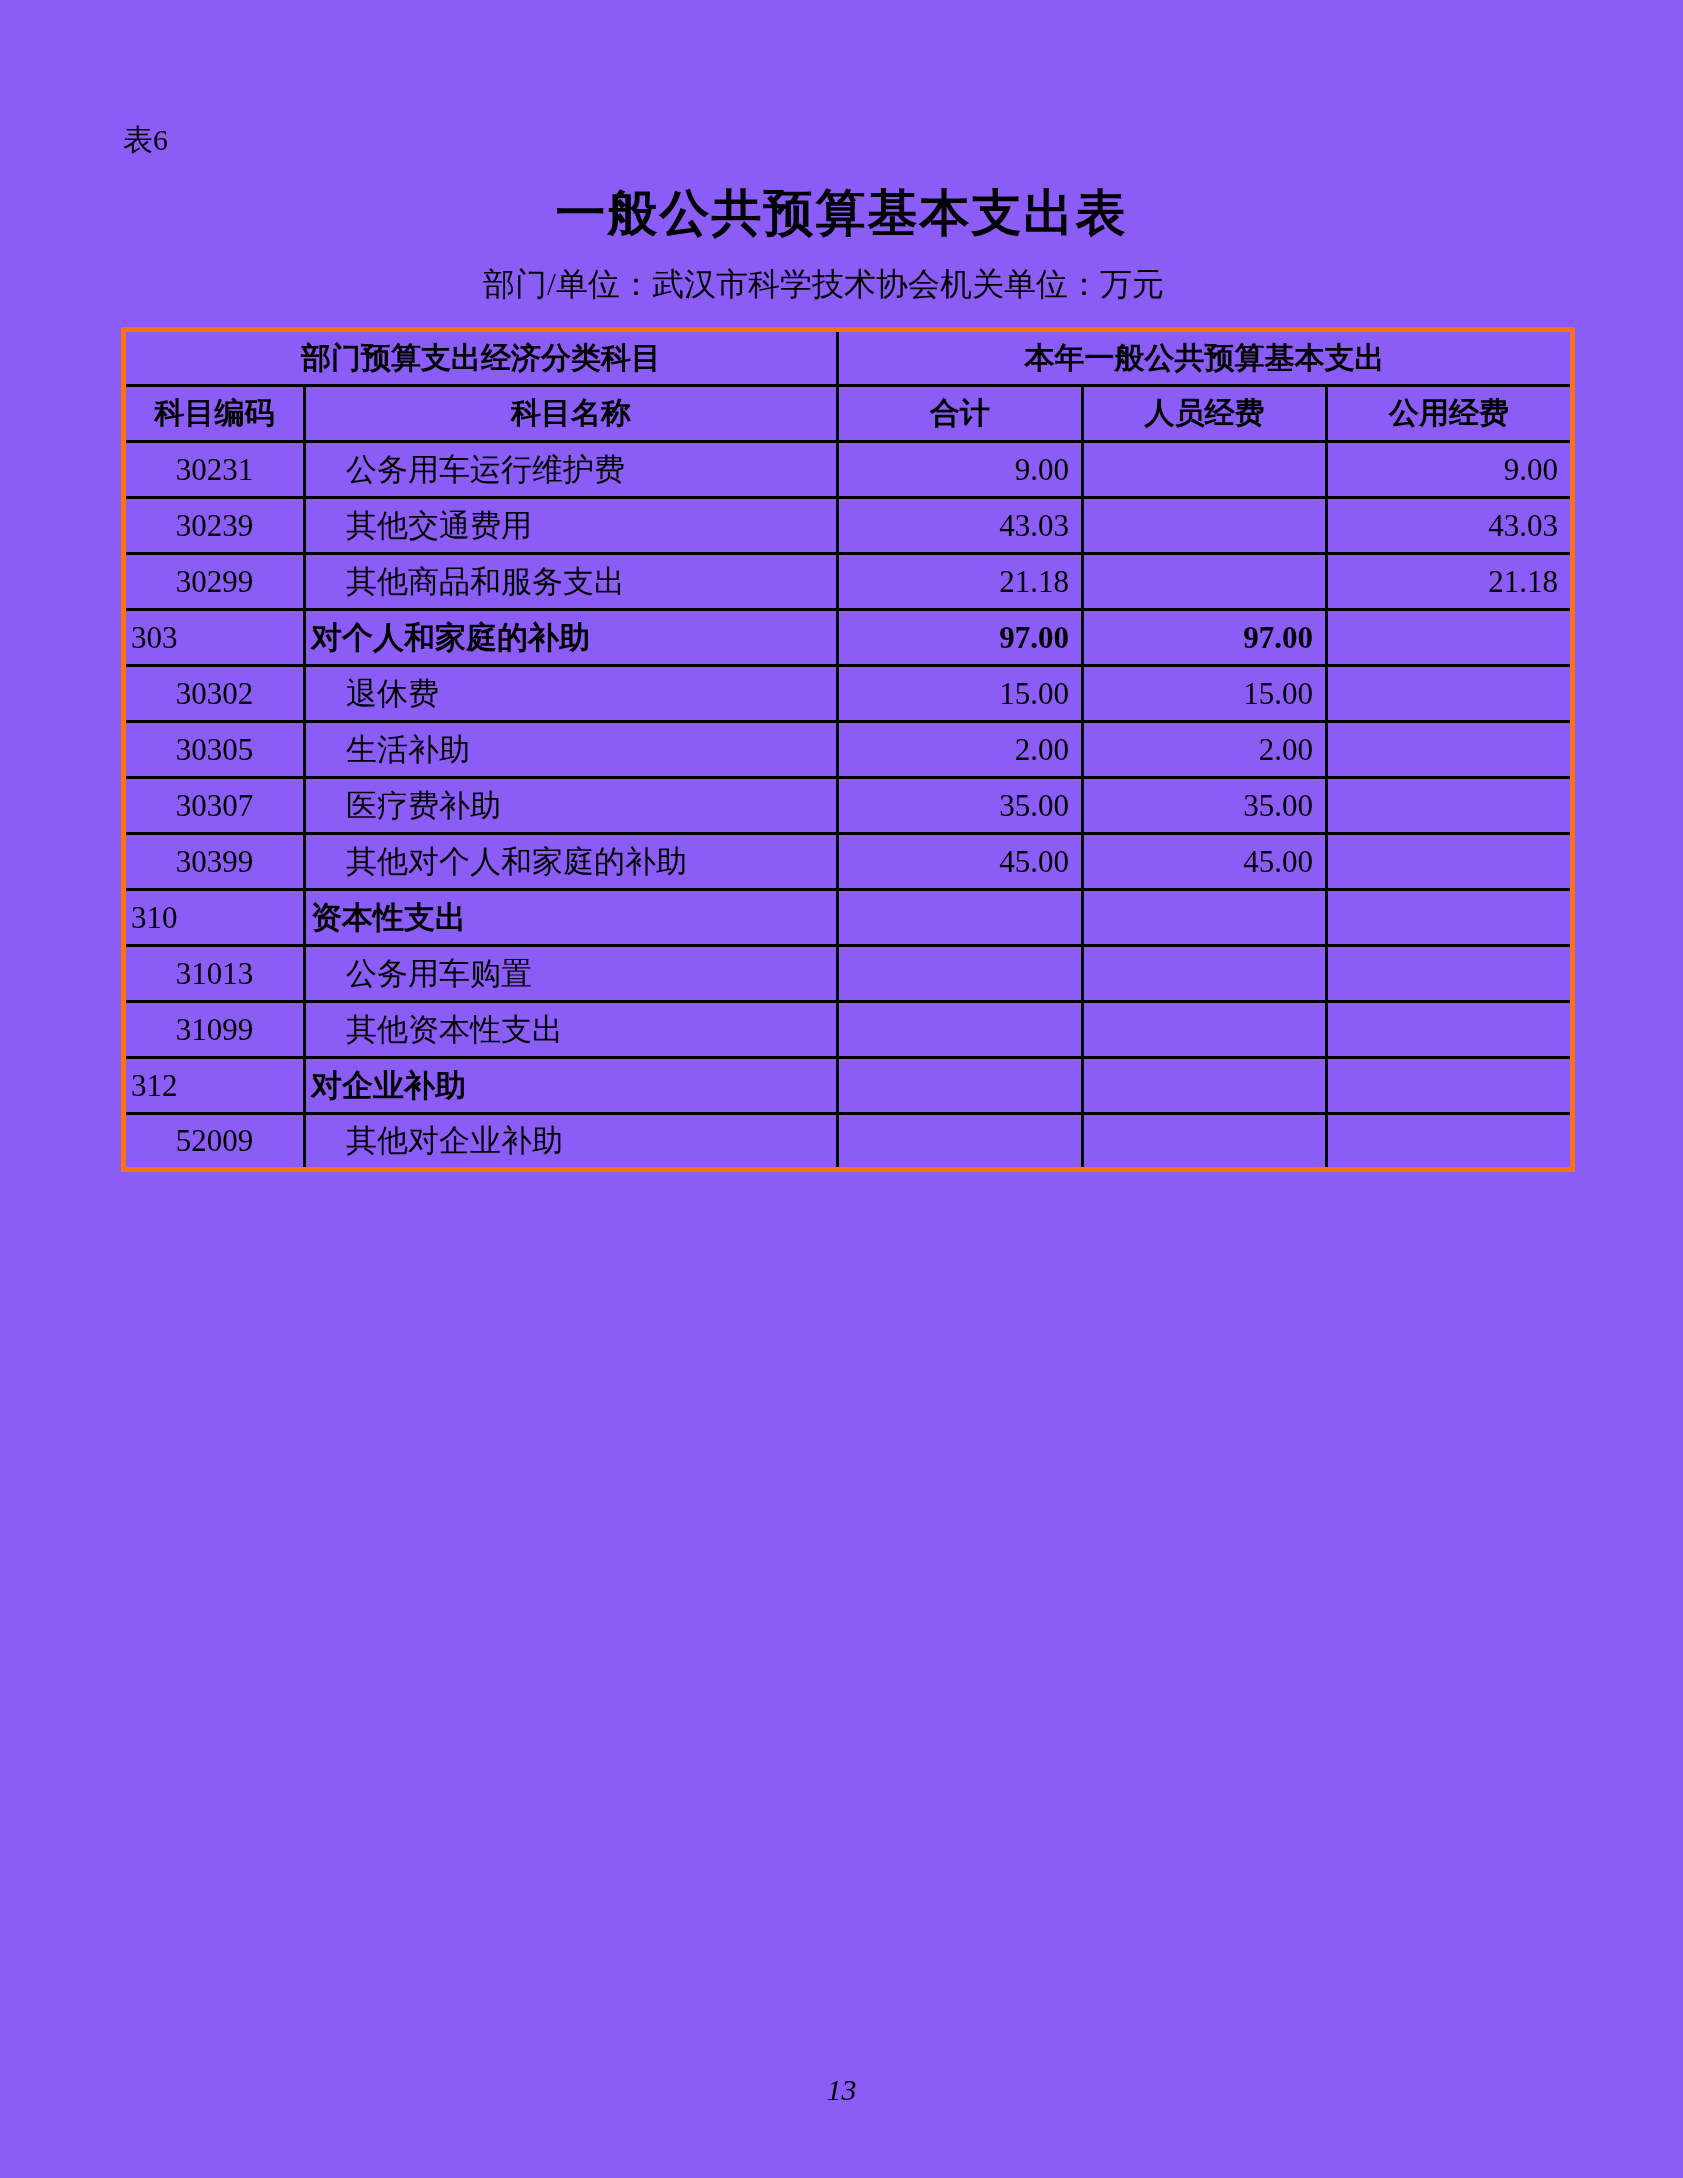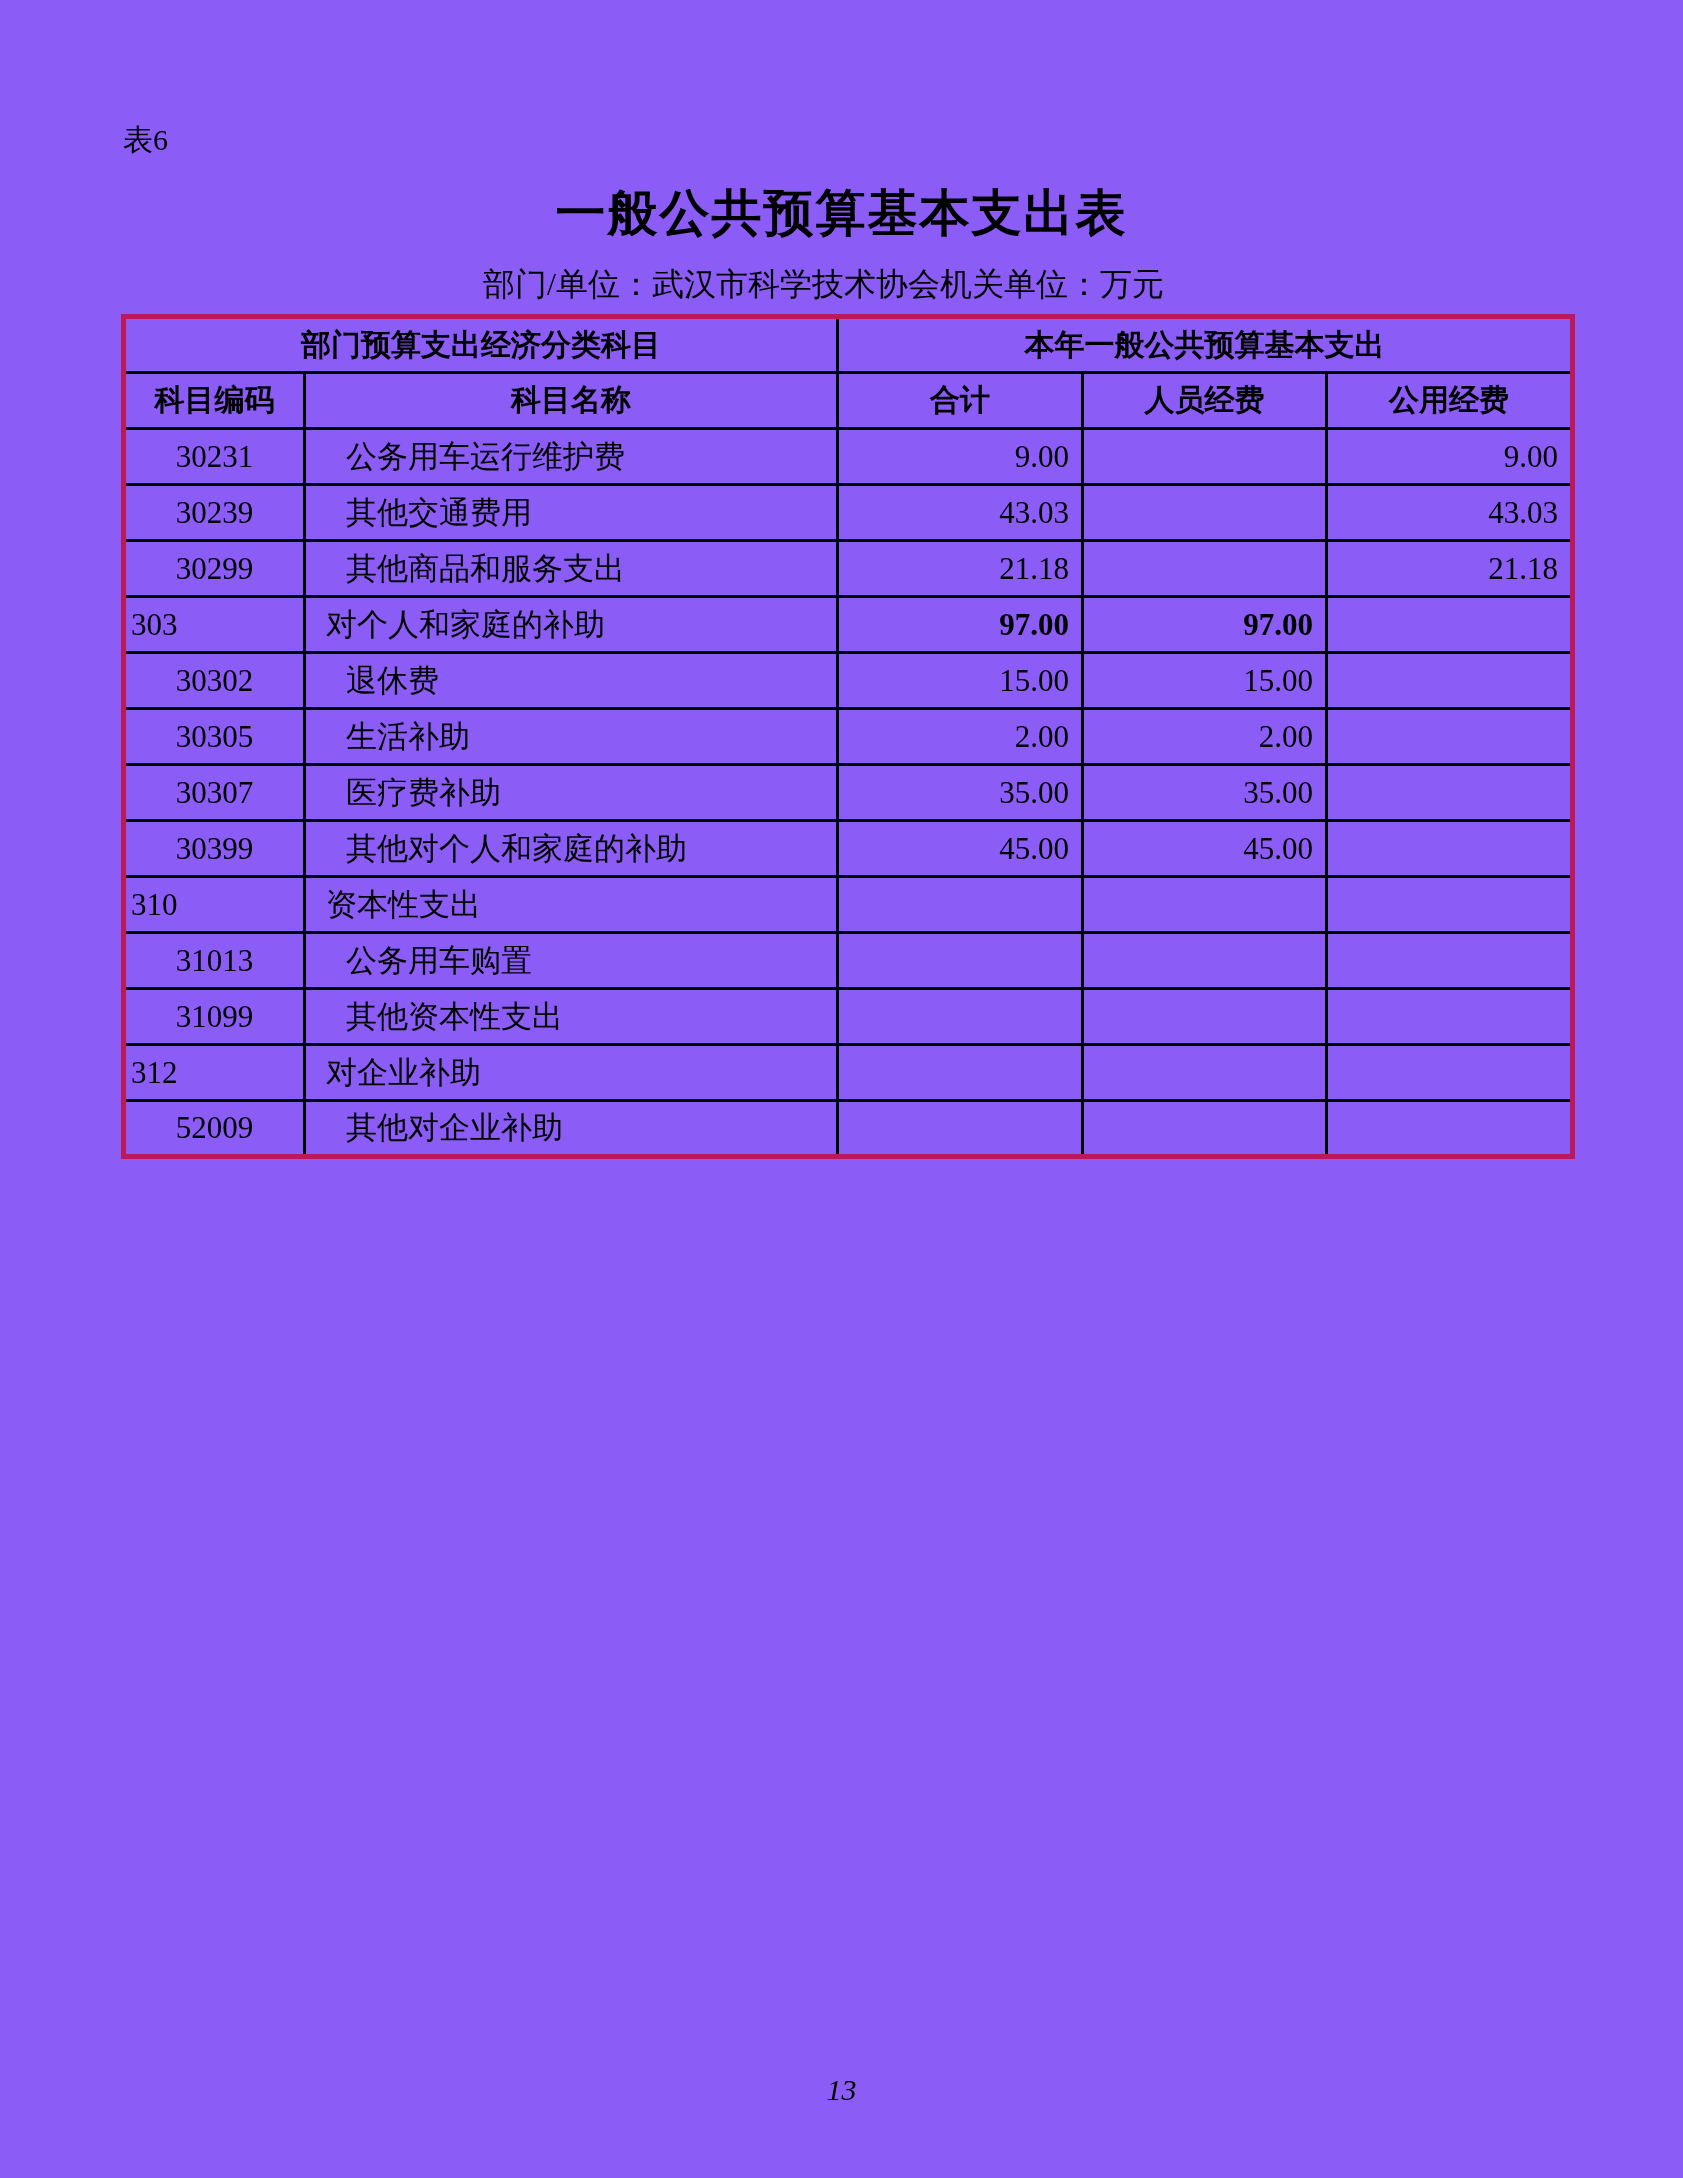--- a/index.html
+++ b/index.html
@@ -50,25 +50,25 @@
     align-items: flex-end;
     font-size: 32px;
     line-height: 1.2;
   }
   .meta-right {
     padding-right: 46px;
   }
   .budget-table {
     position: absolute;
     left: 121px;
-    top: 314px;
+    top: 327px;
     width: 1451px;
     border-collapse: collapse;
     table-layout: fixed;
-    border: 5px solid #be185d;
+    border: 5px solid #f97316;
   }
   .budget-table th,
   .budget-table td {
     border: 3px solid #000;
     overflow: hidden;
     white-space: nowrap;
     vertical-align: middle;
     box-sizing: border-box;
   }
   .budget-table thead tr { height: 56px; }
@@ -93,22 +93,22 @@
   .cell-num {
     font-size: 31px;
     text-align: right;
     padding: 0 12px 0 0;
   }
   .row-parent .cell-code {
     text-align: left;
     padding-left: 5px;
   }
   .row-parent .cell-name {
-    padding-left: 20px;
-    font-weight: normal;
+    padding-left: 5px;
+    font-weight: bold;
     font-family: "Liberation Sans", sans-serif;
   }
   .row-parent .cell-num {
     font-weight: bold;
   }
   .page-number {
     position: absolute;
     left: 0;
     top: 2073px;
     width: 1683px;

